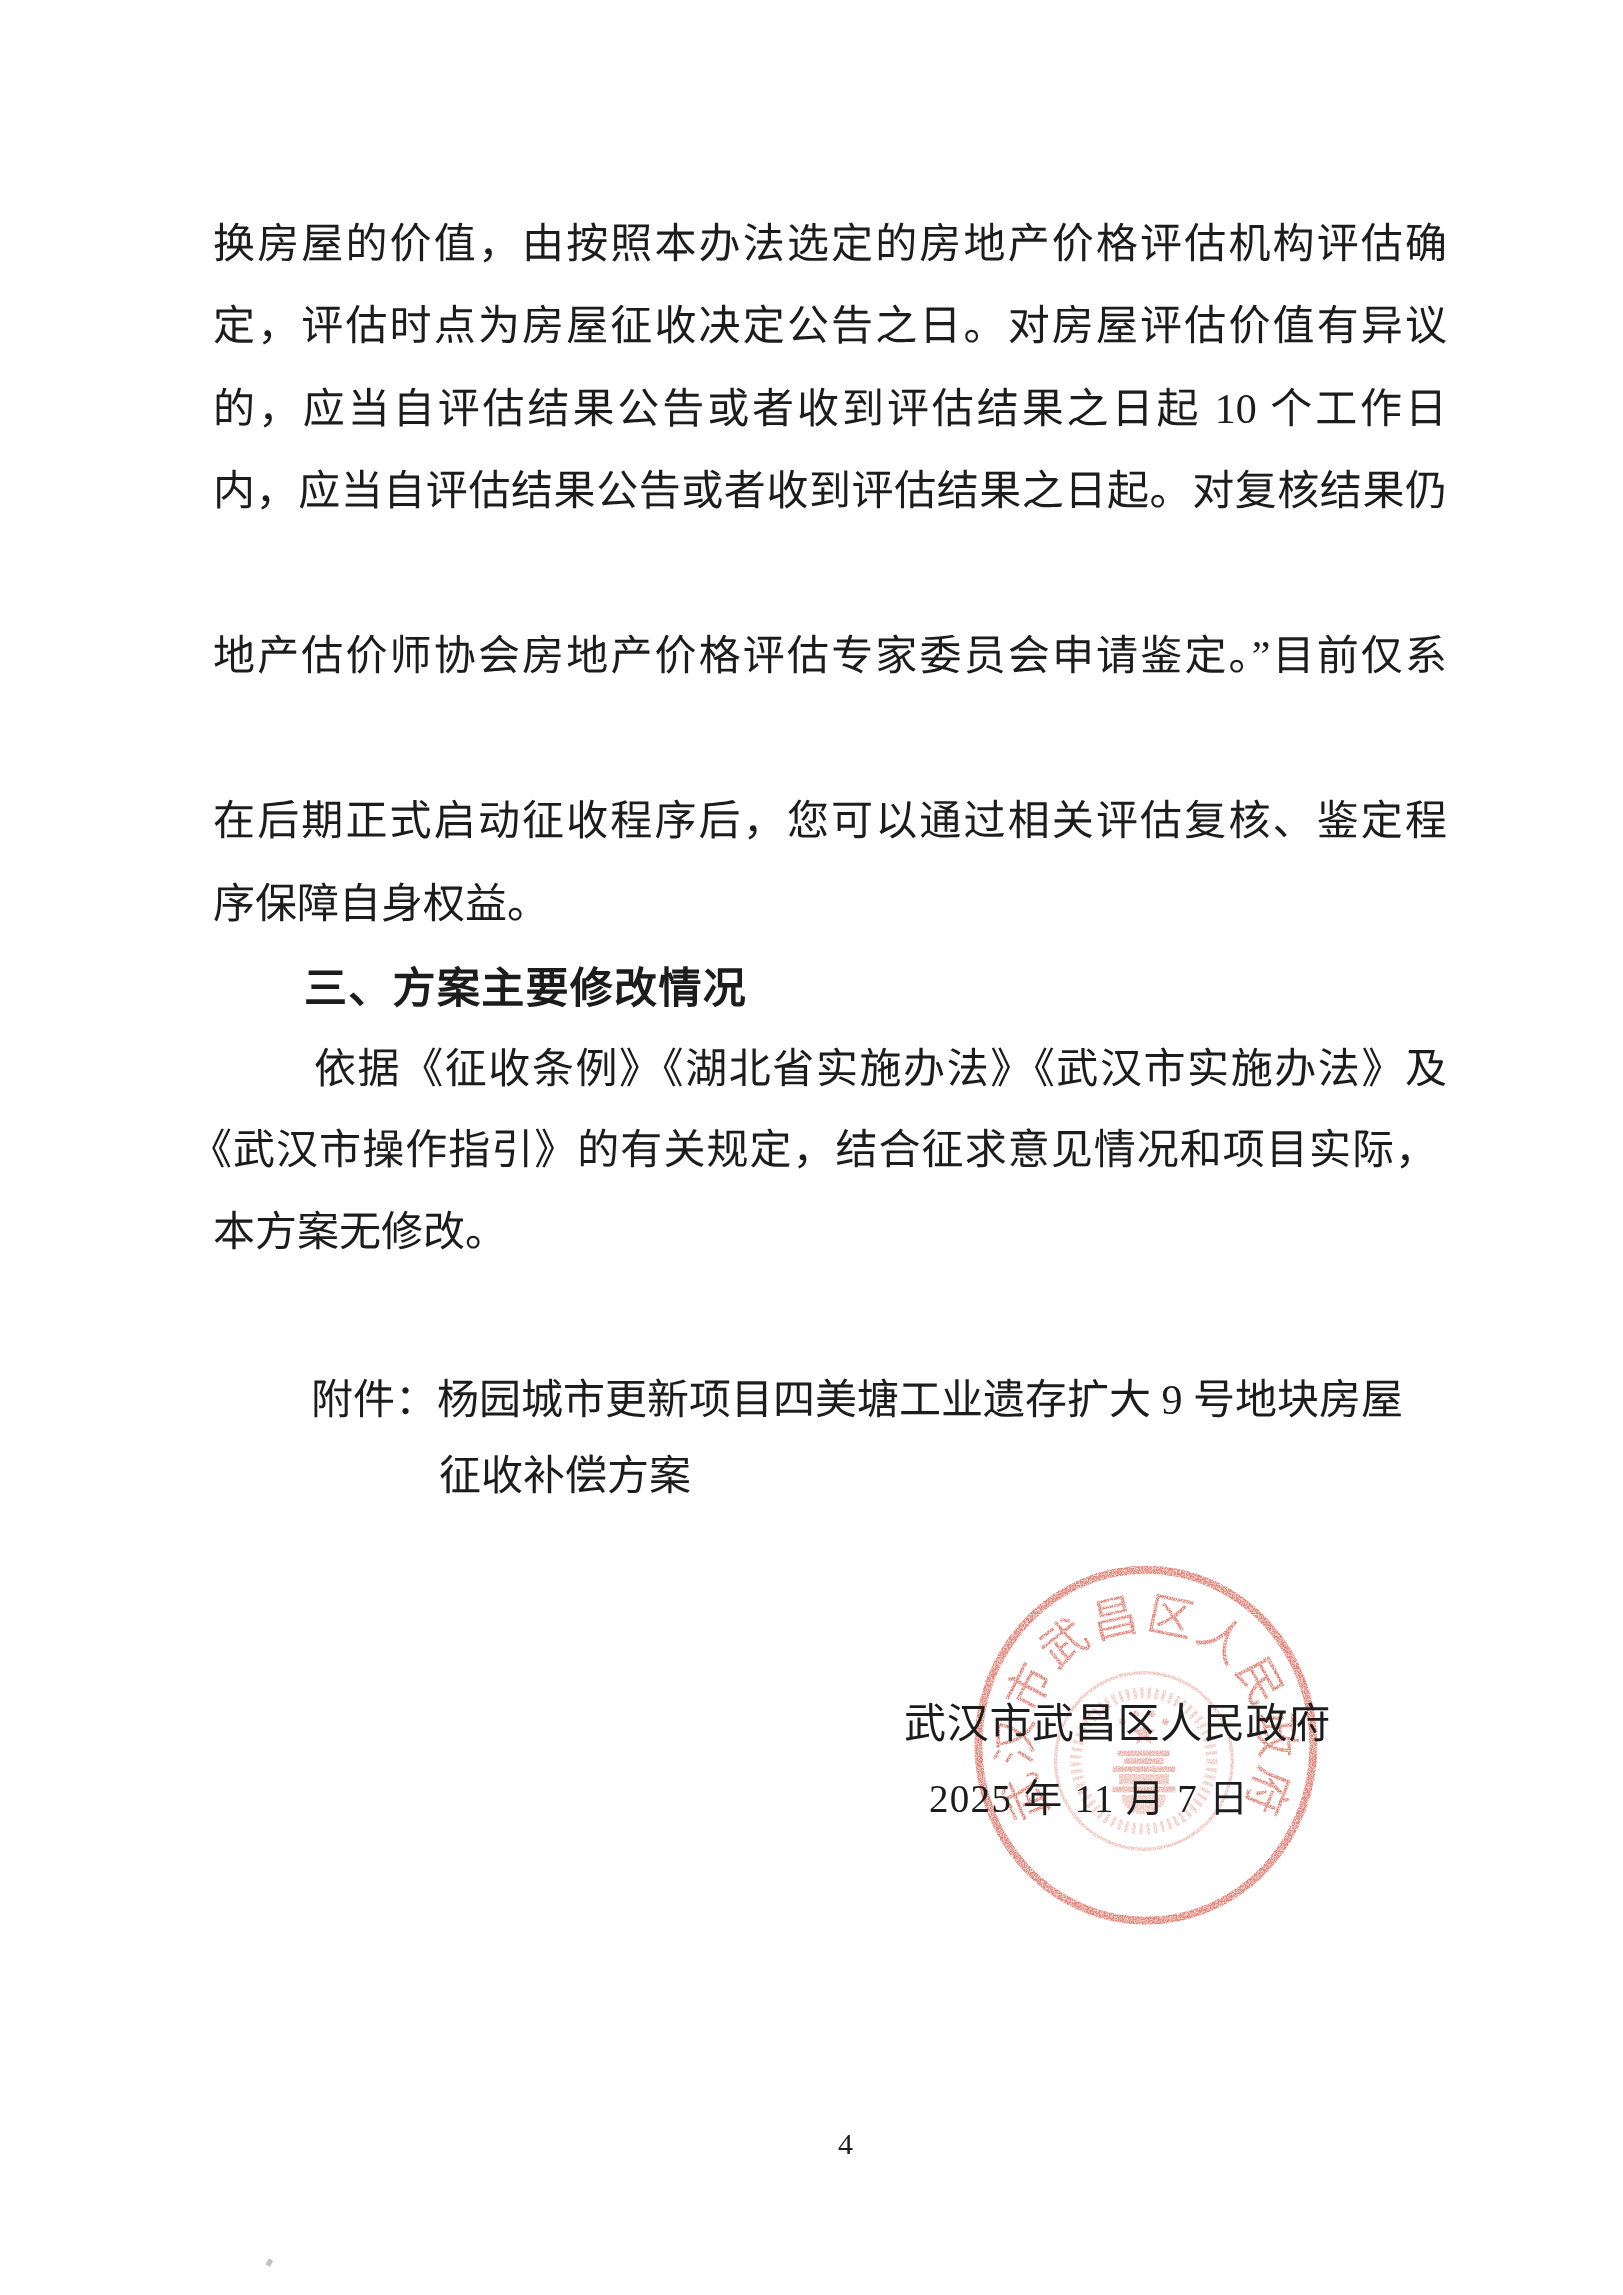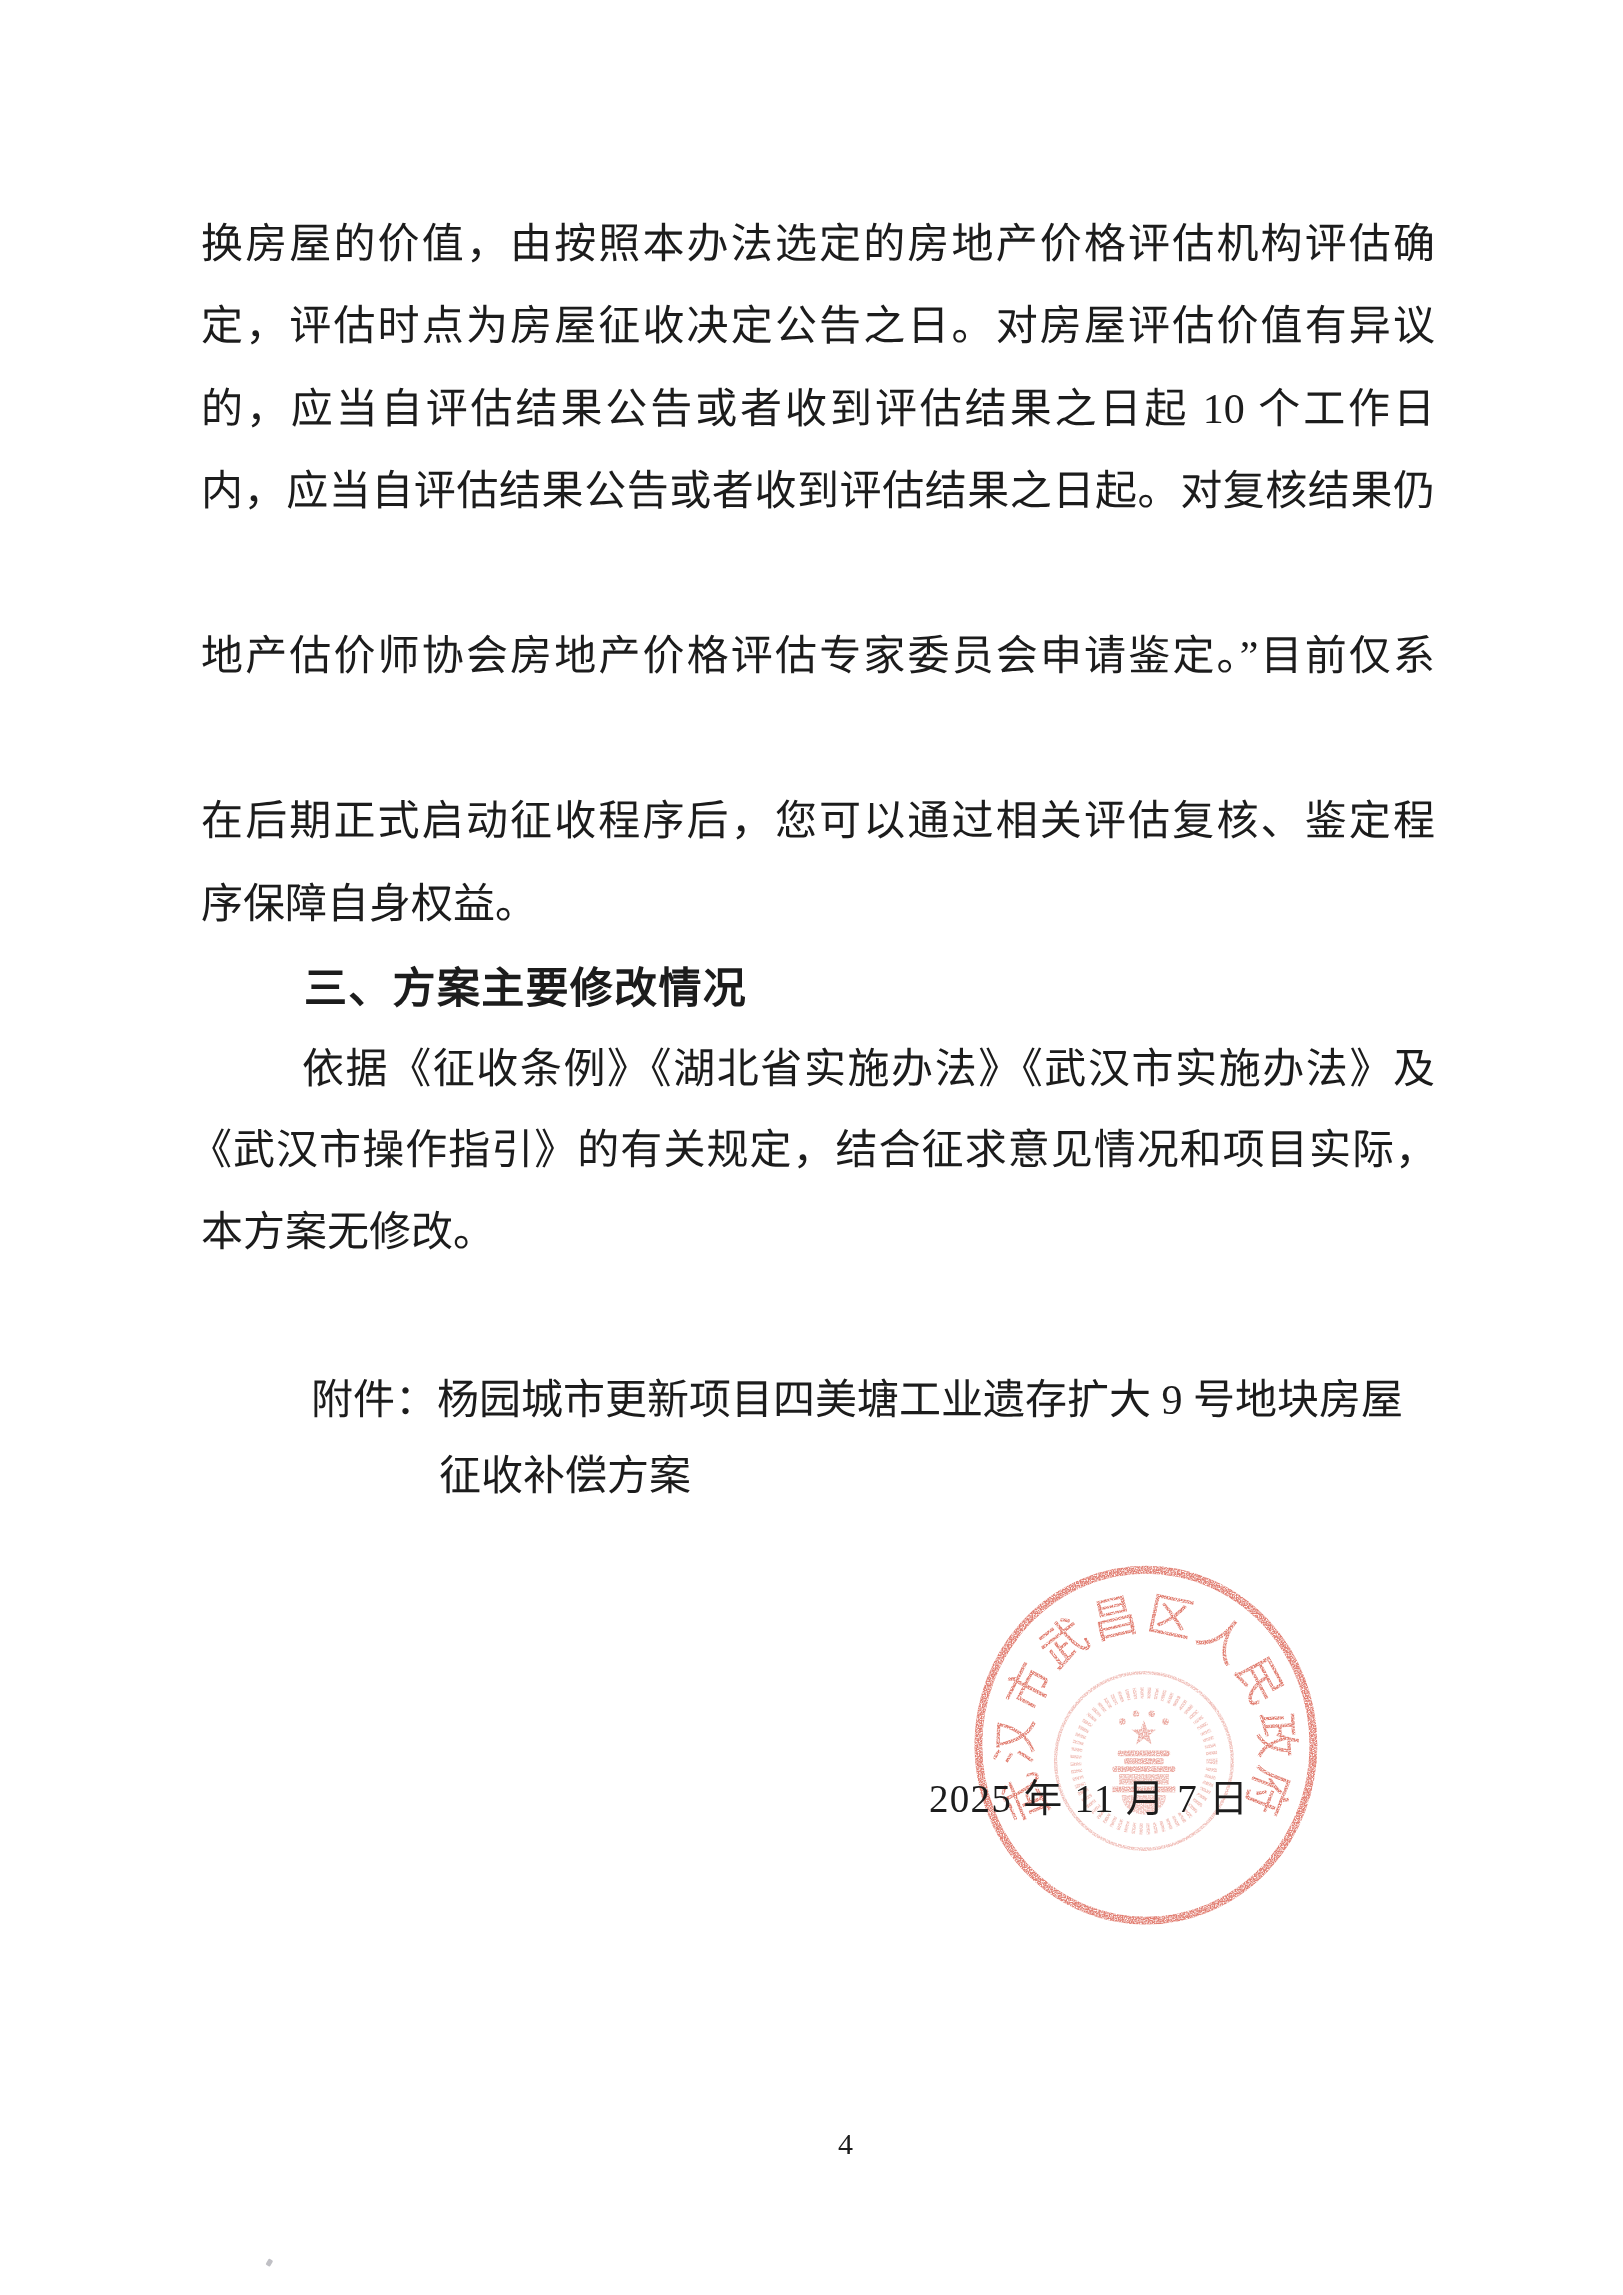--- a/index.html
+++ b/index.html
@@ -6,21 +6,21 @@
   .page{
     position:relative;
     width:1623px;height:2295px;
     background:#ffffff;
     overflow:hidden;
     font-family:"Liberation Serif","DejaVu Serif",serif;
     color:#1c1c1c;
   }
   .ln{
     position:absolute;
-    left:201px;width:1234px;
+    left:213px;width:1234px;
     font-size:42px;line-height:1.08;
     letter-spacing:0;
     white-space:normal;
   }
   .j{ 
     text-align:justify;
     text-align-last:justify;
     -moz-text-align-last:justify;
     text-justify:inter-character;
   }
@@ -109,20 +109,21 @@
         <rect x="-40" y="-16" width="80" height="9" rx="3" stroke="none"></rect>
         <rect x="-30" y="-4" width="60" height="9" rx="2" stroke="none"></rect>
         <rect x="-48" y="8" width="96" height="9" rx="3" stroke="none"></rect>
         <rect x="-38" y="20" width="76" height="16" stroke="none" opacity="0.8"></rect>
         <rect x="-48" y="39" width="96" height="9" stroke="none"></rect>
         <path d="M -34 52 A 34 30 0 0 0 34 52 Z" stroke="none" opacity="0.7"></path>
       </g>
     </g>
   </svg>
 
+  <div class="sig">武汉市武昌区人民政府</div>
   <div class="date">2025 年 11 月 7 日</div>
 
   <div class="pagenum">4</div>
 
   <div class="speck"></div>
 
 </div>
 
 
 </body></html>

